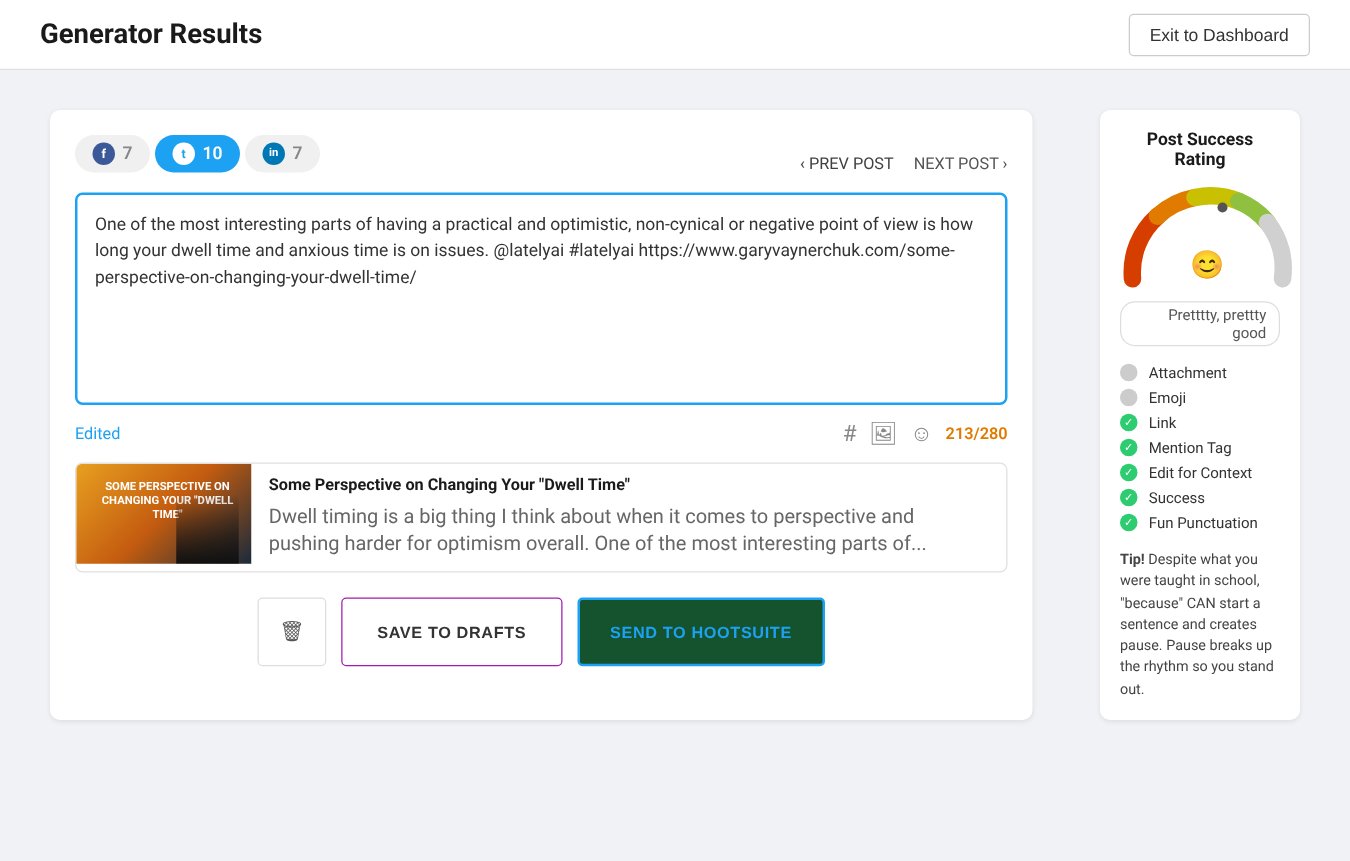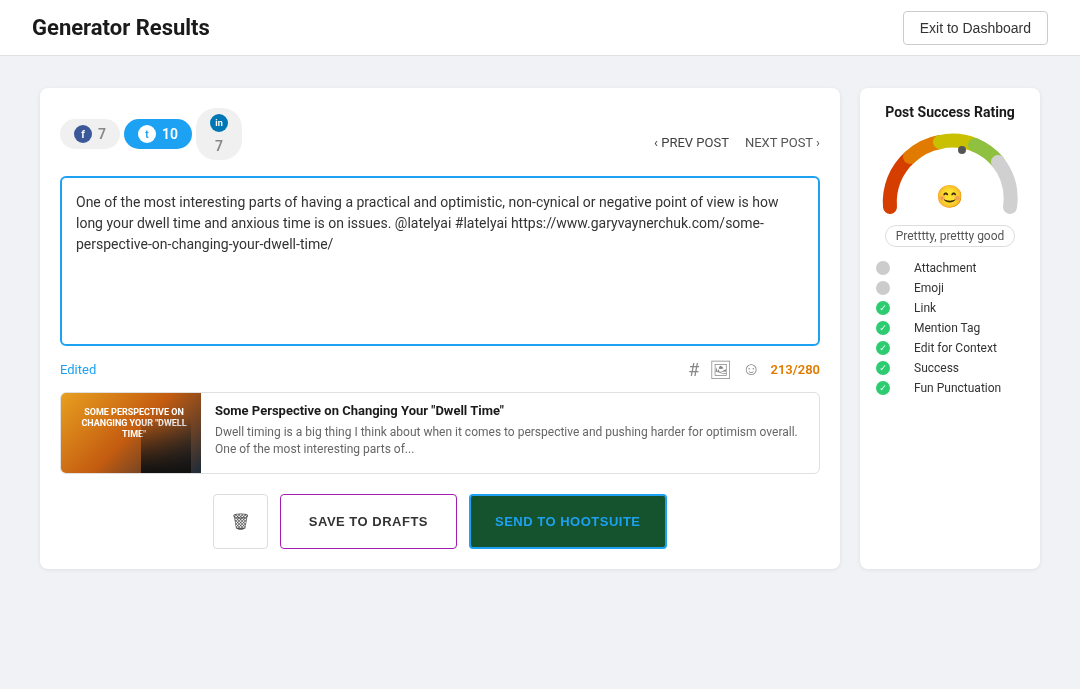--- a/index.html
+++ b/index.html
@@ -81,21 +81,21 @@
       border-radius: 50%;
       display: flex;
       align-items: center;
       justify-content: center;
       font-size: 11px;
       font-weight: bold;
     }
     .tab-facebook .tab-icon { background: #3b5998; color: #fff; }
     .tab-facebook { background: #f0f0f0; border-radius: 20px; padding: 6px 14px; }
     .tab-linkedin .tab-icon { background: #0077b5; color: #fff; }
-    .tab-linkedin { background: #f0f0f0; border-radius: 20px; padding: 6px 14px; flex-direction: column; }
+    .tab-linkedin { background: #f0f0f0; border-radius: 20px; padding: 6px 14px; }
 
     
     .post-nav {
       display: flex;
       align-items: center;
       gap: 16px;
       margin-left: auto;
       font-size: 13px;
       color: #555;
       cursor: pointer;
@@ -184,21 +184,21 @@
       padding: 10px 14px;
       flex: 1;
     }
     .link-preview-title {
       font-size: 13px;
       font-weight: 700;
       color: #1a1a1a;
       margin-bottom: 6px;
     }
     .link-preview-desc {
-      font-size: 12px;
+      font-size: 16px;
       color: #666;
       line-height: 1.4;
     }
 
     
     .btn-row {
       display: flex;
       gap: 12px;
       justify-content: center;
     }
@@ -229,25 +229,26 @@
       padding: 18px 24px;
       cursor: pointer;
       color: #1da1f2;
       font-size: 13px;
       font-weight: 700;
       letter-spacing: 0.5px;
     }
 
     
     .right-panel {
-      width: 180px;
+      width: 160px;
       background: #fff;
       border-radius: 8px;
       box-shadow: 0 1px 4px rgba(0,0,0,0.08);
       padding: 16px;
+      margin-left: 34px;
     }
     .rating-title {
       font-size: 14px;
       font-weight: 700;
       color: #1a1a1a;
       text-align: center;
       margin-bottom: 12px;
     }
 
     
@@ -276,21 +277,21 @@
       border-radius: 12px;
       padding: 3px 10px;
       margin: 0 auto 14px;
       width: fit-content;
     }
 
     
     .check-item {
       display: flex;
       align-items: center;
-      gap: 24px;
+      gap: 9px;
       font-size: 12px;
       color: #333;
       margin-bottom: 6px;
     }
     .check-circle {
       width: 14px;
       height: 14px;
       border-radius: 50%;
       flex-shrink: 0;
       display: flex;
@@ -439,15 +440,18 @@
         <div class="check-item">
           <span class="check-circle check-success">✓</span>
           <span>Success</span>
         </div>
         <div class="check-item">
           <span class="check-circle check-success">✓</span>
           <span>Fun Punctuation</span>
         </div>
       </div>
 
+    <div class="tip-box">
+      <strong>Tip!</strong><span> Despite what you were taught in school, "because" CAN start a sentence and creates pause. Pause breaks up the rhythm so you stand out.</span>
+    </div>
   </div>
 
 </div>
 
 </body></html>

